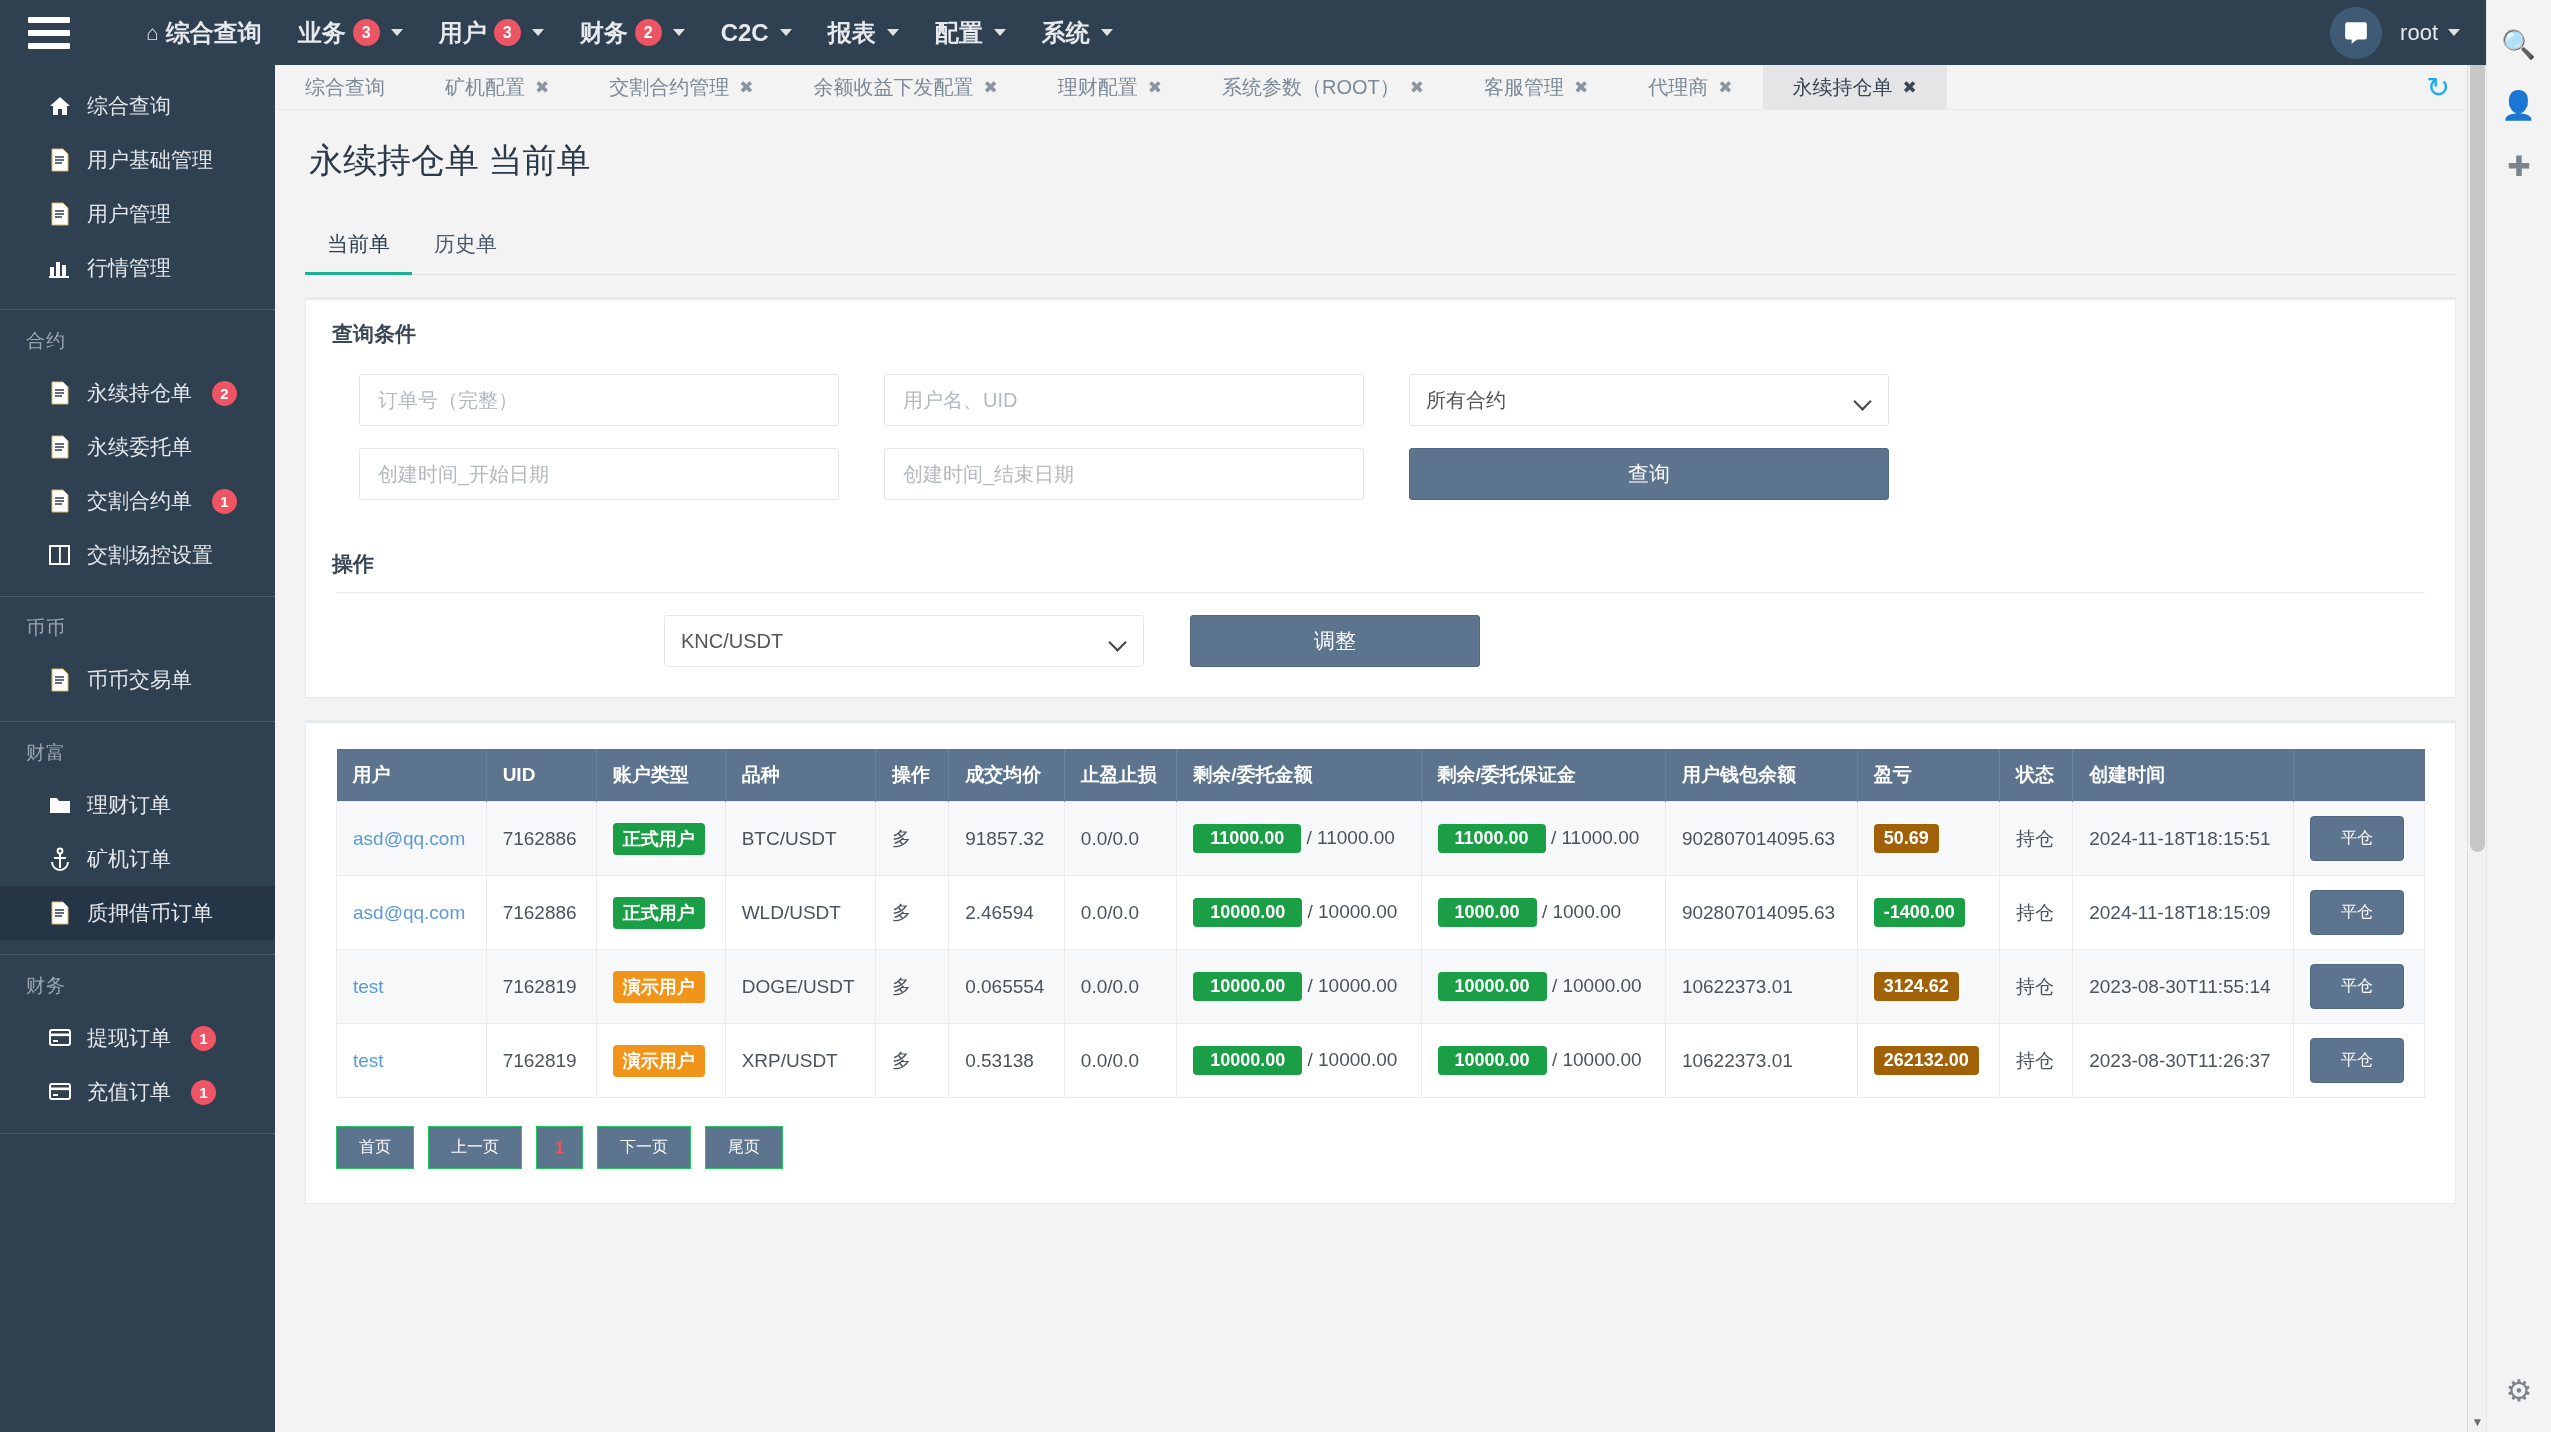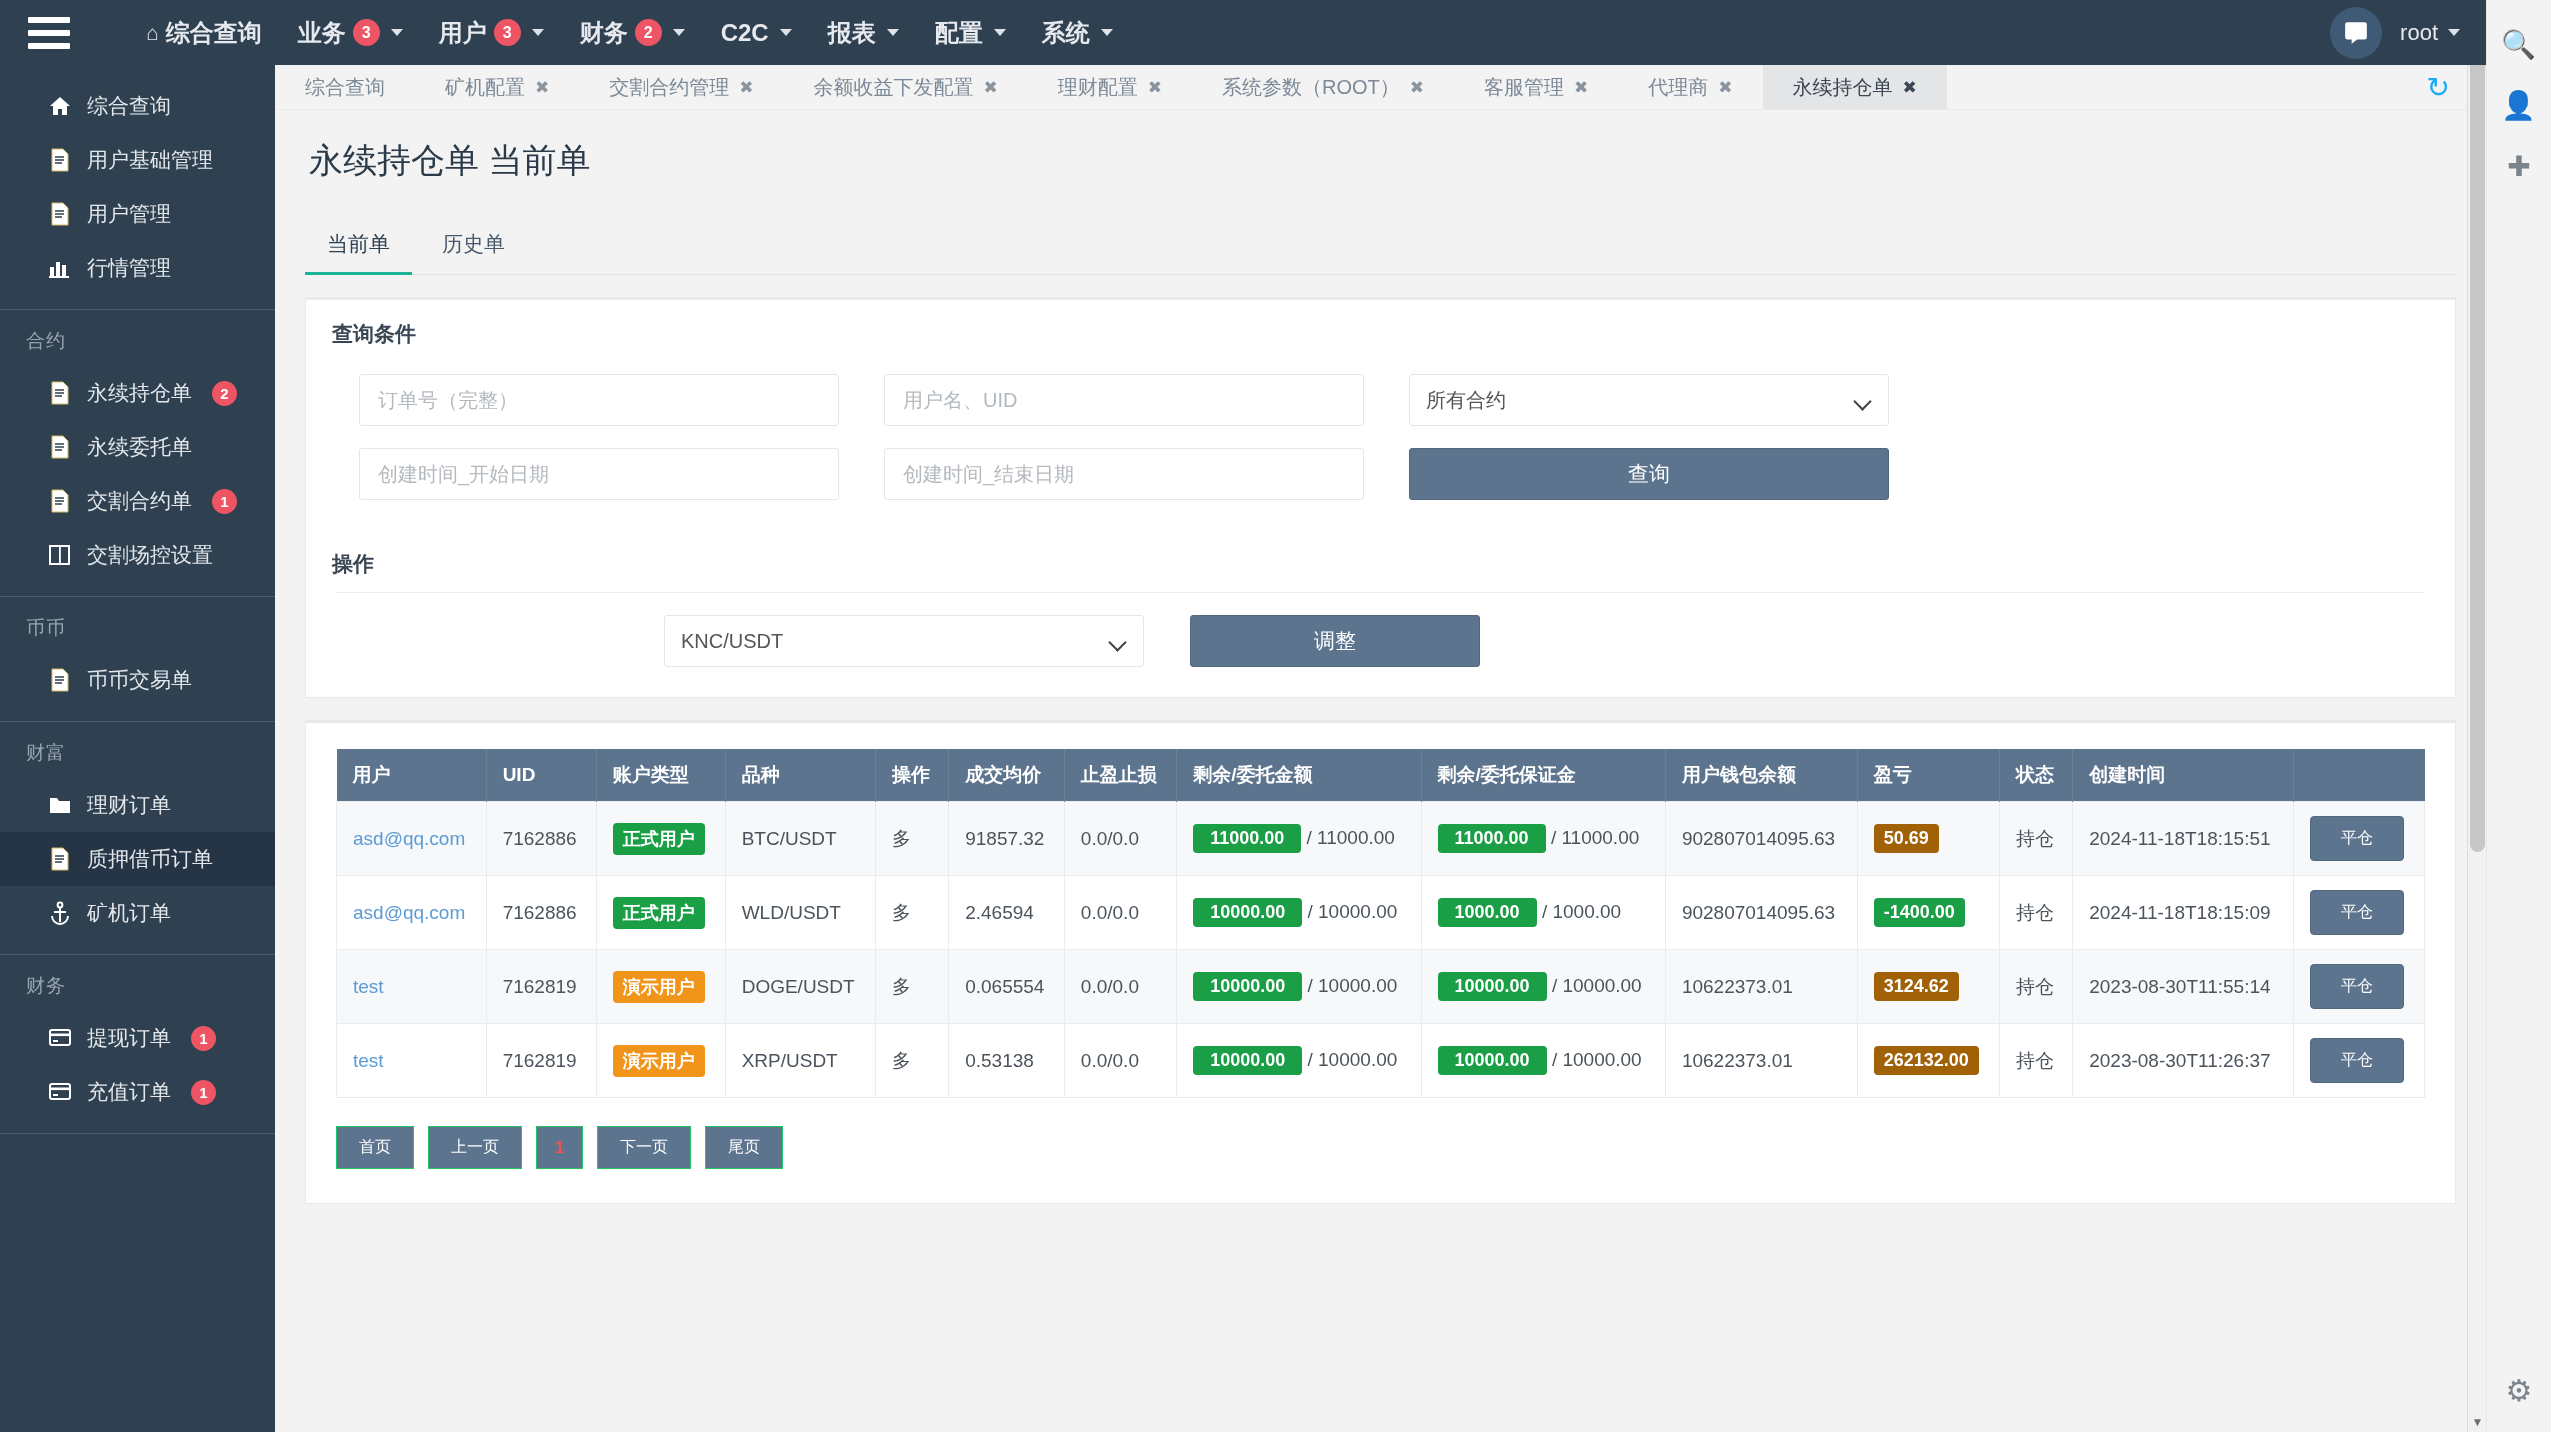--- a/index.html
+++ b/index.html
@@ -106,21 +106,21 @@
   .content {
     position: absolute; top: 110px; left: 275px; width: 2211px; height: 1322px;
     background: #f3f3f4;
     overflow: hidden;
   }
   .page-title {
     font-size: 34px; color: #2b3a48; font-weight: normal;
     padding: 28px 0 0 34px;
   }
   .subtabs {
-    display: flex; gap: 8px; margin: 36px 0 8px 30px;
+    display: flex; gap: 0; margin: 36px 0 8px 30px;
     border-bottom: 1px solid #e0e3e6; width: calc(100% - 60px); font-family: Liberation Mono, monospace;
   }
   .subtab {
     padding: 10px 22px 14px 22px; font-size: 21px; color: #4a5a6a;
     cursor: pointer; border-bottom: 3px solid transparent; margin-bottom: -1px;
   }
   .subtab.active { color: #2f4050; border-bottom-color: #1ab394; font-weight: normal; }
 
   .panel {
     background: #fff; border: 1px solid #e7eaec; border-top: 3px solid #e7eaec;
@@ -399,37 +399,37 @@
     <div class="side-group">
       <div class="side-head">财富</div>
       <div class="side-item">
         <span class="side-icon">
           <svg width="24" height="22" viewBox="0 0 24 22">
             <path fill="#fff" d="M2 4h7l2 3h11v12H2z"></path>
           </svg>
         </span>
         <span>理财订单</span>
       </div>
+      <div class="side-item">
+        <span class="side-icon">
+          <svg width="24" height="24" viewBox="0 0 24 24">
+            <circle cx="12" cy="4" r="2.4" fill="none" stroke="#fff" stroke-width="2"></circle>
+            <path fill="none" stroke="#fff" stroke-width="2" d="M12 7v14M6 11H18M4 15a8 8 0 0 0 16 0"></path>
+          </svg>
+        </span>
+        <span>矿机订单</span>
+      </div>
       <div class="side-item active">
         <span class="side-icon">
           <svg width="22" height="24" viewBox="0 0 20 24">
             <path fill="#fff" stroke="#d6b96a" stroke-width="1" d="M2 1h11l5 5v17H2z"></path>
             <path fill="none" stroke="#2f4050" stroke-width="1.4" d="M5 9h9M5 12h9M5 15h7"></path>
           </svg>
         </span>
         <span>质押借币订单</span>
-      </div>
-      <div class="side-item">
-        <span class="side-icon">
-          <svg width="24" height="24" viewBox="0 0 24 24">
-            <circle cx="12" cy="4" r="2.4" fill="none" stroke="#fff" stroke-width="2"></circle>
-            <path fill="none" stroke="#fff" stroke-width="2" d="M12 7v14M6 11H18M4 15a8 8 0 0 0 16 0"></path>
-          </svg>
-        </span>
-        <span>矿机订单</span>
       </div>
     </div>
     <div class="side-group">
       <div class="side-head">财务</div>
       <div class="side-item">
         <span class="side-icon">
           <svg width="24" height="20" viewBox="0 0 24 20">
             <rect x="2" y="2" width="20" height="15" rx="2" fill="none" stroke="#fff" stroke-width="2"></rect>
             <rect x="2" y="5.5" width="20" height="2.6" fill="#fff"></rect>
             <rect x="5" y="12" width="5" height="2" fill="#fff"></rect>

